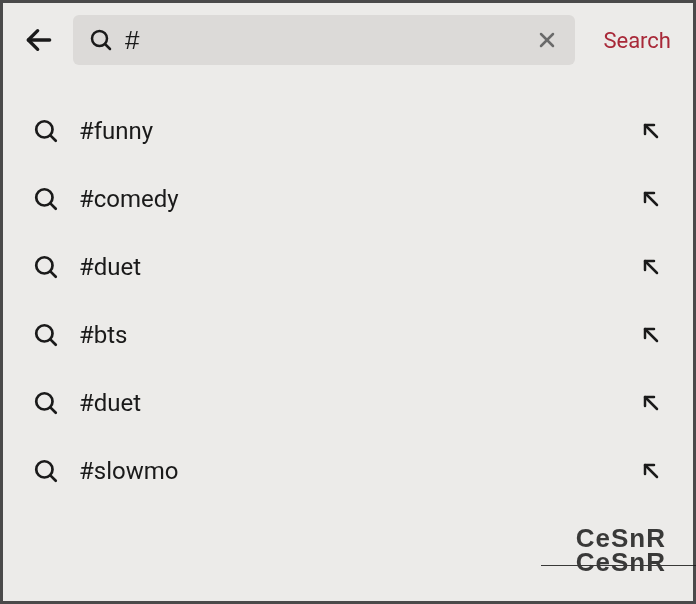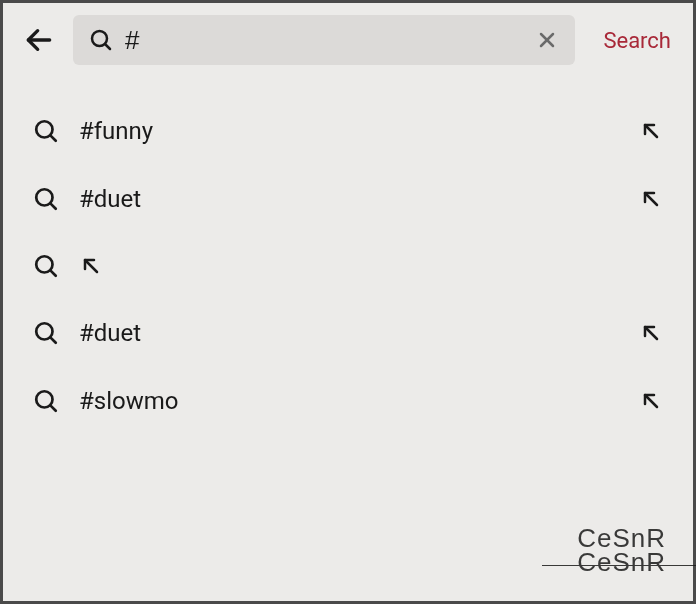--- a/index.html
+++ b/index.html
@@ -108,21 +108,21 @@
     .watermark {
       position: absolute;
       right: 30px;
       bottom: 30px;
       pointer-events: none;
       opacity: 0.85;
     }
     
     .watermark-text {
       font-family: Arial, sans-serif;
-      font-weight: 400;
+      font-weight: 700;
       font-size: 26px;
       letter-spacing: 1px;
       line-height: 0.9;
       text-align: right;
       color: #1a1a1a;
     }
     
     .watermark-line {
       position: absolute;
       height: 1px;
@@ -173,40 +173,54 @@
       </svg>
       <span class="suggestion-text">#funny</span>
       <div class="insert-arrow">
         <svg width="24" height="24" viewBox="0 0 24 24" fill="none" stroke="#1a1a1a" stroke-width="2.5" stroke-linecap="round" stroke-linejoin="round">
           <line x1="18" y1="18" x2="6" y2="6"></line>
           <polyline points="15 6 6 6 6 15"></polyline>
         </svg>
       </div>
     </div>
 
+    <div class="suggestion-item">
+      <svg width="26" height="26" viewBox="0 0 24 24" fill="none" stroke="#1a1a1a" stroke-width="2.5" stroke-linecap="round" stroke-linejoin="round">
+        <circle cx="10.5" cy="10.5" r="7.5"></circle>
+        <line x1="21" y1="21" x2="16" y2="16"></line>
+      </svg>
+      <span class="suggestion-text">#comedy</span>
+      <div class="insert-arrow">
+        <svg width="24" height="24" viewBox="0 0 24 24" fill="none" stroke="#1a1a1a" stroke-width="2.5" stroke-linecap="round" stroke-linejoin="round">
+          <line x1="18" y1="18" x2="6" y2="6"></line>
+          <polyline points="15 6 6 6 6 15"></polyline>
+        </svg>
+      </div>
+    </div>
 
     <div class="suggestion-item">
       <svg width="26" height="26" viewBox="0 0 24 24" fill="none" stroke="#1a1a1a" stroke-width="2.5" stroke-linecap="round" stroke-linejoin="round">
         <circle cx="10.5" cy="10.5" r="7.5"></circle>
         <line x1="21" y1="21" x2="16" y2="16"></line>
       </svg>
       <span class="suggestion-text">#duet</span>
       <div class="insert-arrow">
         <svg width="24" height="24" viewBox="0 0 24 24" fill="none" stroke="#1a1a1a" stroke-width="2.5" stroke-linecap="round" stroke-linejoin="round">
           <line x1="18" y1="18" x2="6" y2="6"></line>
           <polyline points="15 6 6 6 6 15"></polyline>
         </svg>
       </div>
     </div>
 
     <div class="suggestion-item">
       <svg width="26" height="26" viewBox="0 0 24 24" fill="none" stroke="#1a1a1a" stroke-width="2.5" stroke-linecap="round" stroke-linejoin="round">
         <circle cx="10.5" cy="10.5" r="7.5"></circle>
         <line x1="21" y1="21" x2="16" y2="16"></line>
       </svg>
+      <span class="suggestion-text">#bts</span>
       <div class="insert-arrow">
         <svg width="24" height="24" viewBox="0 0 24 24" fill="none" stroke="#1a1a1a" stroke-width="2.5" stroke-linecap="round" stroke-linejoin="round">
           <line x1="18" y1="18" x2="6" y2="6"></line>
           <polyline points="15 6 6 6 6 15"></polyline>
         </svg>
       </div>
     </div>
 
     <div class="suggestion-item">
       <svg width="26" height="26" viewBox="0 0 24 24" fill="none" stroke="#1a1a1a" stroke-width="2.5" stroke-linecap="round" stroke-linejoin="round">

